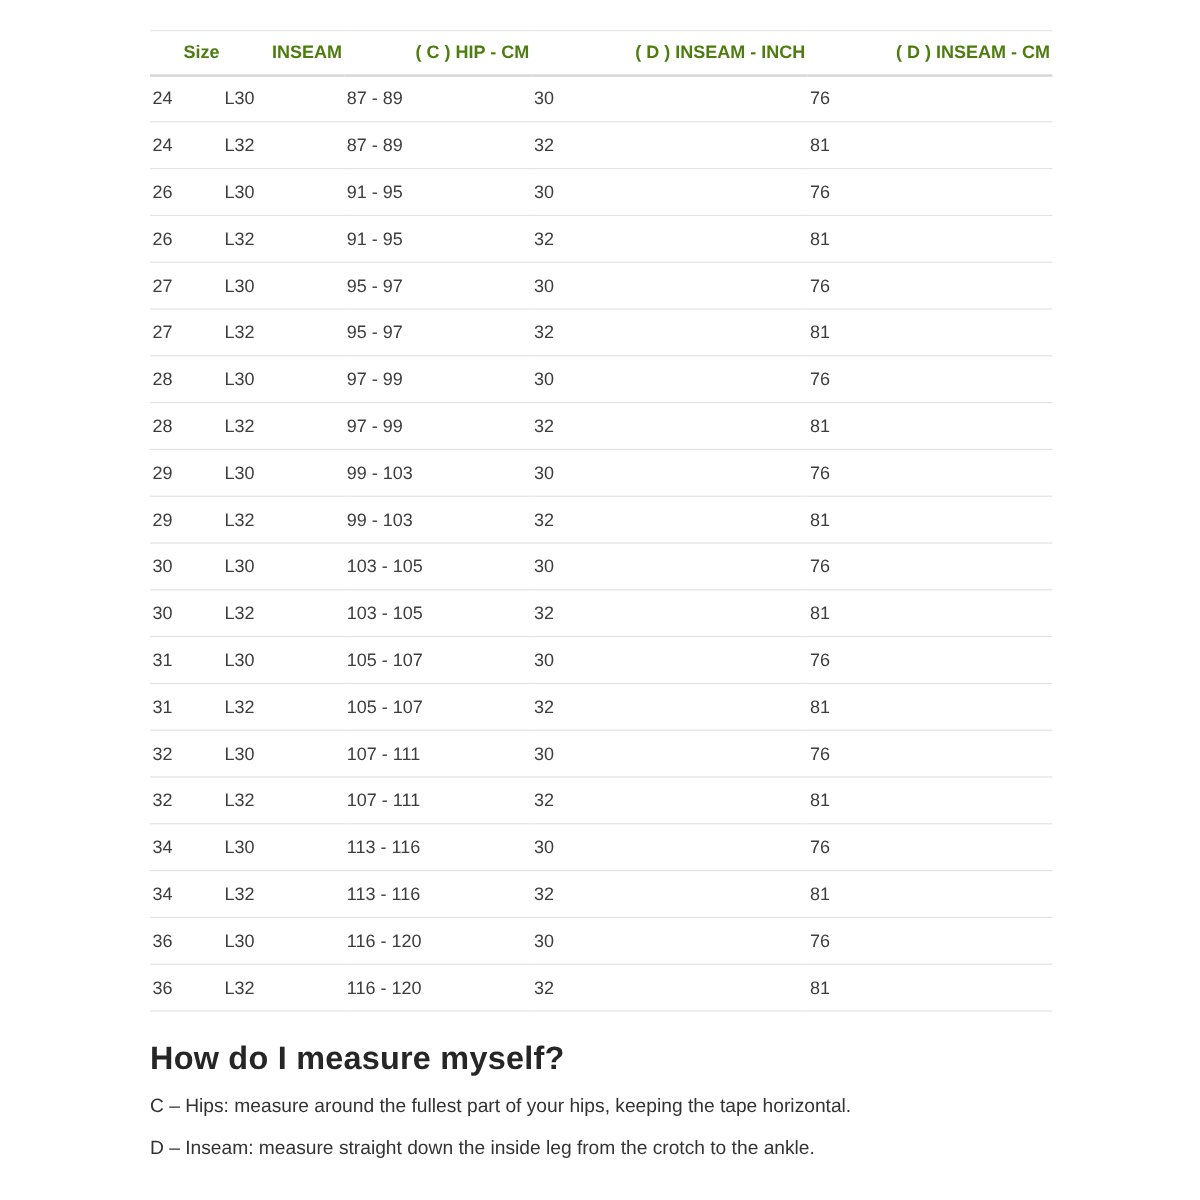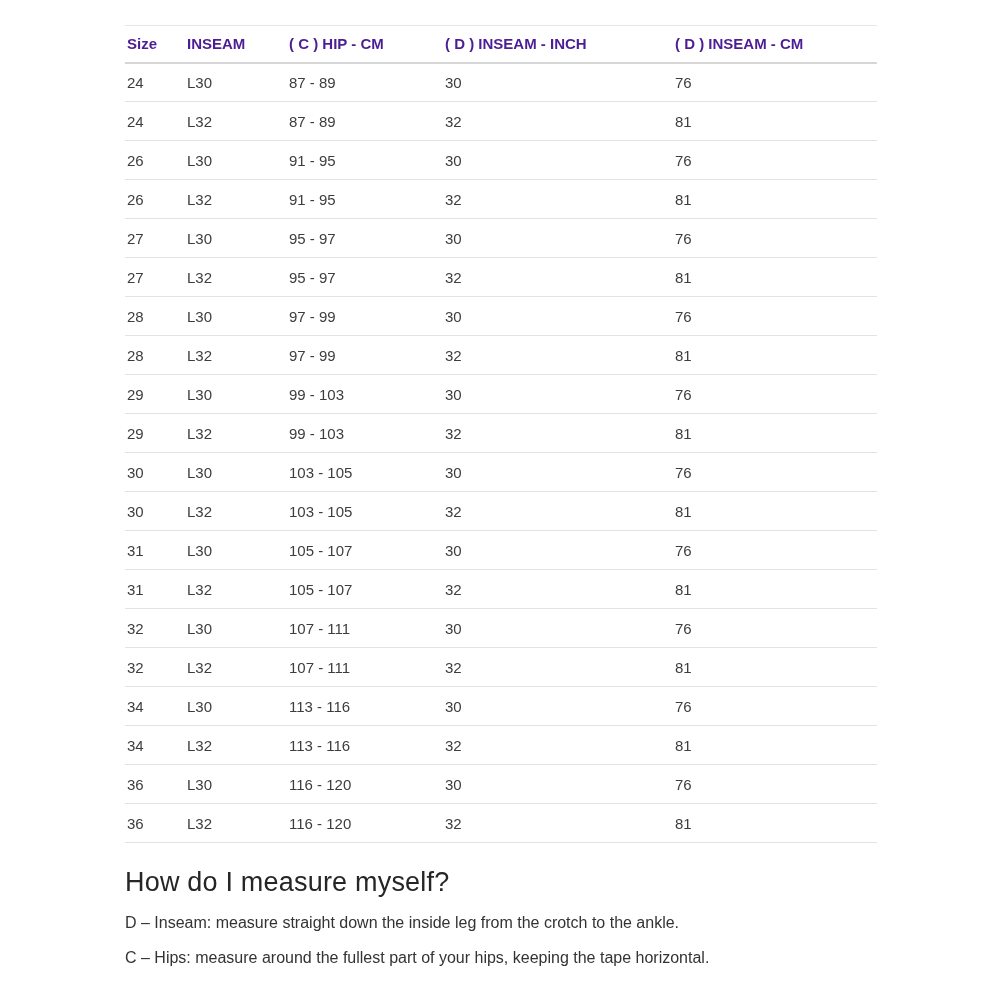--- a/index.html
+++ b/index.html
@@ -22,45 +22,45 @@
     border-collapse: collapse;
     table-layout: fixed;
     border-top: 1px solid #e7e7e7;
   }
   col.c1 { width: 60px; }
   col.c2 { width: 102px; }
   col.c3 { width: 156px; }
   col.c4 { width: 230px; }
   col.c5 { width: 204px; }
   table.size-chart th {
-    text-align: left;
+    text-align: right;
     font-size: 15px;
     font-weight: bold;
-    color: #4c1d95;
+    color: #4d7c0f;
     height: 37px;
     vertical-align: middle;
     border-bottom: 2px solid #d6d6d6;
     padding: 0 2px 0 2px;
     white-space: nowrap;
   }
   table.size-chart td {
     text-align: left;
     font-size: 15px;
     font-weight: normal;
     color: #3d3d3d;
     height: 39px;
     vertical-align: middle;
     border-bottom: 1px solid #e3e3e3;
     padding: 0 2px 0 2px;
     white-space: nowrap;
   }
   .measure-heading {
     margin: 24px 0 0 0;
     font-size: 27px;
-    font-weight: 400;
+    font-weight: 700;
     color: #262626;
     letter-spacing: 0.2px;
   }
   .measure-line {
     margin: 15px 0 0 0;
     font-size: 16px;
     line-height: 20px;
     color: #333333;
   }
 </style>
@@ -245,16 +245,16 @@
           <td>L32</td>
           <td>116 - 120</td>
           <td>32</td>
           <td>81</td>
         </tr>
       </tbody>
   </table>
 
   <h2 class="measure-heading">How do I measure myself?</h2>
 
+  <p class="measure-line">C – Hips: measure around the fullest part of your hips, keeping the tape horizontal.</p>
   <p class="measure-line">D – Inseam: measure straight down the inside leg from the crotch to the ankle.</p>
-  <p class="measure-line">C – Hips: measure around the fullest part of your hips, keeping the tape horizontal.</p>
 
 </div>
 
 </body></html>

